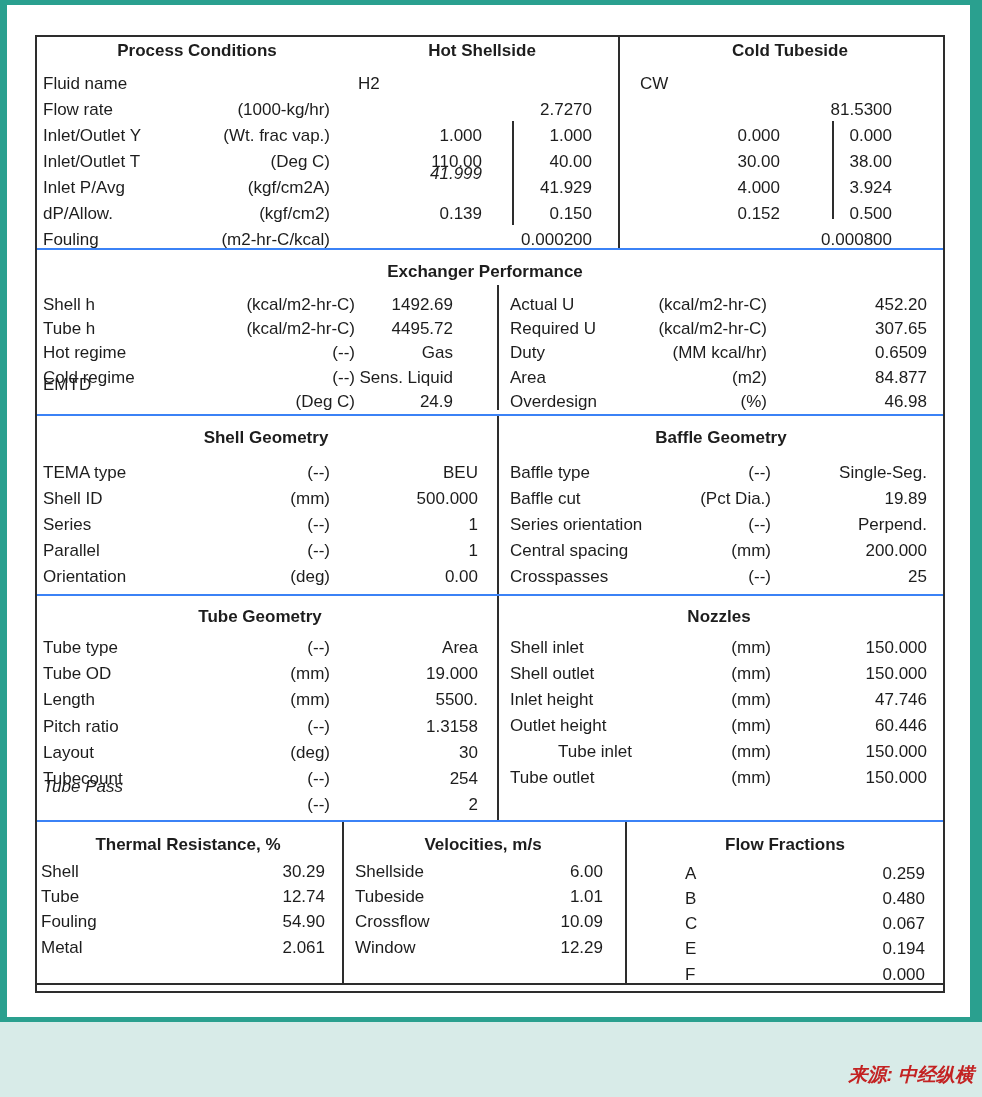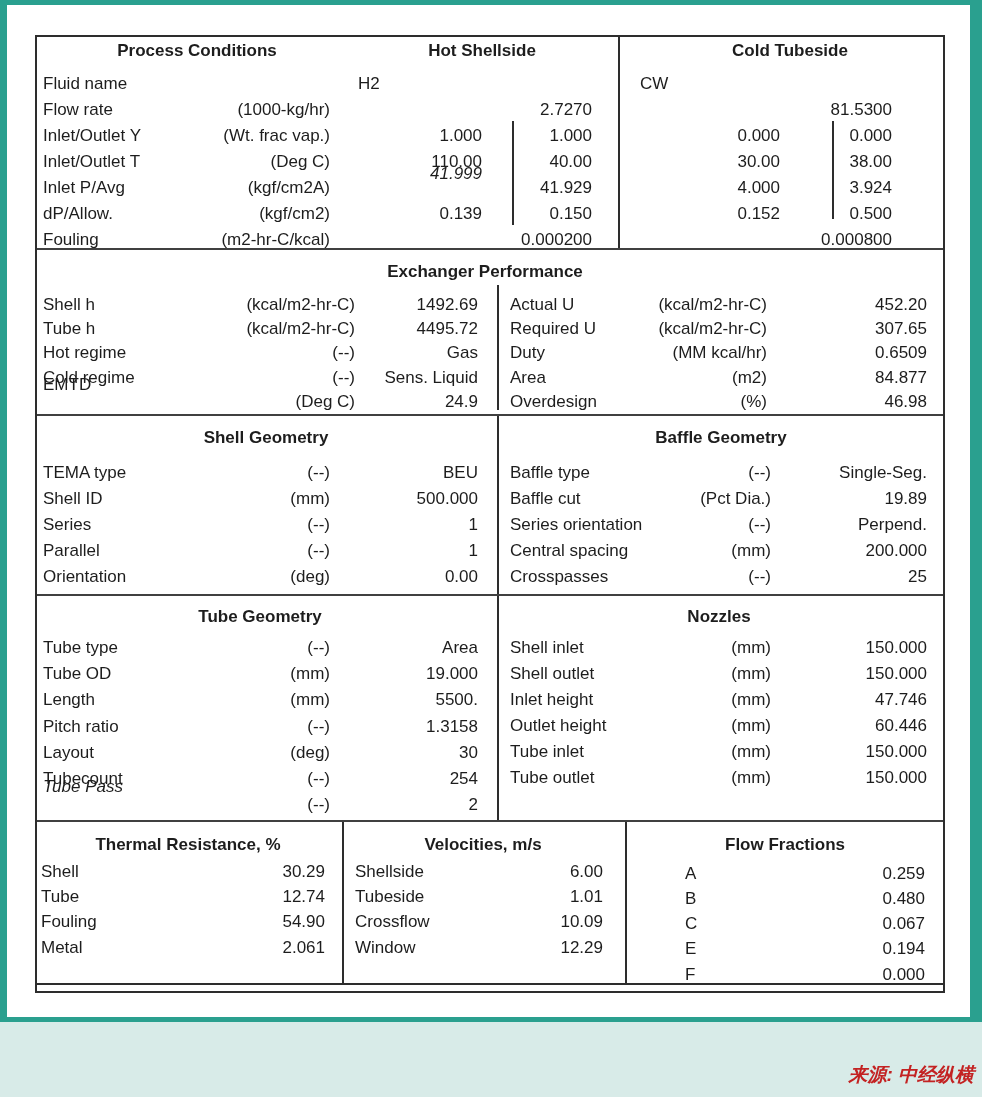--- a/index.html
+++ b/index.html
@@ -8,31 +8,31 @@
   .frame{position:absolute;left:0;top:0;width:982px;height:1022px;box-sizing:border-box;
          border:5px solid #2aa08f;border-left-width:7px;border-right-width:12px;}
   .captionbar{position:absolute;left:0;top:1022px;width:982px;height:75px;background:#d8ebe8;}
   .fig-title{position:absolute;top:9px;left:0;width:870px;text-align:center;
              font-family:"DejaVu Serif","Liberation Serif",serif;font-weight:bold;
              font-size:33px;color:#101010;letter-spacing:2px;}
   .source{position:absolute;right:8px;top:40px;font-size:19px;font-weight:bold;
           font-style:italic;color:#c32222;}
   .tbl{position:absolute;left:35px;top:35px;width:906px;height:954px;border:2px solid #2d2d2d;background:#fff;}
   .sec{position:absolute;left:0;width:906px;box-sizing:border-box;}
-  .bt{border-top:2px solid #404040;}
+  .bt{border-top:2px solid #3b82f6;}
   .hdr{position:absolute;transform:translateX(-50%);font-weight:bold;font-size:17px;
        line-height:22px;white-space:nowrap;}
   .cell{position:absolute;font-size:17px;line-height:22px;white-space:nowrap;}
   .r{text-align:right;width:175px;}
   .vline{position:absolute;width:2px;background:#2d2d2d;}
   
   .s1-lab{left:6px;}  .s1-unit{right:613px;} .s1-h1{right:461px;} .s1-h2{right:351px;}
   .s1-c1{right:163px;} .s1-c2{right:51px;}  .s1-fh{left:321px;}  .s1-fc{left:603px;}
   
-  .s2l-lab{left:6px;}   .s2l-unit{right:588px;} .s2l-val{right:465px;}
+  .s2l-lab{left:6px;}   .s2l-unit{right:588px;} .s2l-val{right:490px;}
   .s2r-lab{left:473px;} .s2r-unit{right:176px;} .s2r-val{right:16px;}
   
   .s3l-lab{left:6px;}   .s3l-unit{right:613px;} .s3l-val{right:465px;}
   .s3r-lab{left:473px;} .s3r-unit{right:172px;} .s3r-val{right:16px;}
   
   .p1-lab{left:4px;}   .p1-val{right:618px;}
   .p2-lab{left:318px;} .p2-val{right:340px;}
   .p3-lab{left:648px;} .p3-val{right:18px;}
 </style>
 </head>
@@ -205,21 +205,21 @@
       <span class="cell s3l-lab" style="top:120px;">Pitch ratio</span>
       <span class="cell r s3l-unit" style="top:120px;">(--)</span>
       <span class="cell r s3l-val" style="top:120px;">1.3158</span>
       <span class="cell s3r-lab" style="top:119px;">Outlet height</span>
       <span class="cell r s3r-unit" style="top:119px;">(mm)</span>
       <span class="cell r s3r-val" style="top:119px;">60.446</span>
 
       <span class="cell s3l-lab" style="top:146px;">Layout</span>
       <span class="cell r s3l-unit" style="top:146px;">(deg)</span>
       <span class="cell r s3l-val" style="top:146px;">30</span>
-      <span class="cell s3r-lab" style="top:145px;">Tube inlet</span>
+      <span class="cell s3r-lab" style="top:145px;margin-left:48px;">Tube inlet</span>
       <span class="cell r s3r-unit" style="top:145px;">(mm)</span>
       <span class="cell r s3r-val" style="top:145px;">150.000</span>
 
       <span class="cell s3l-lab" style="top:172px;">Tubecount</span>
       <span class="cell r s3l-unit" style="top:172px;">(--)</span>
       <span class="cell r s3l-val" style="top:172px;">254</span>
       <span class="cell s3r-lab" style="top:171px;">Tube outlet</span>
       <span class="cell r s3r-unit" style="top:171px;">(mm)</span>
       <span class="cell r s3r-val" style="top:171px;">150.000</span>
 

